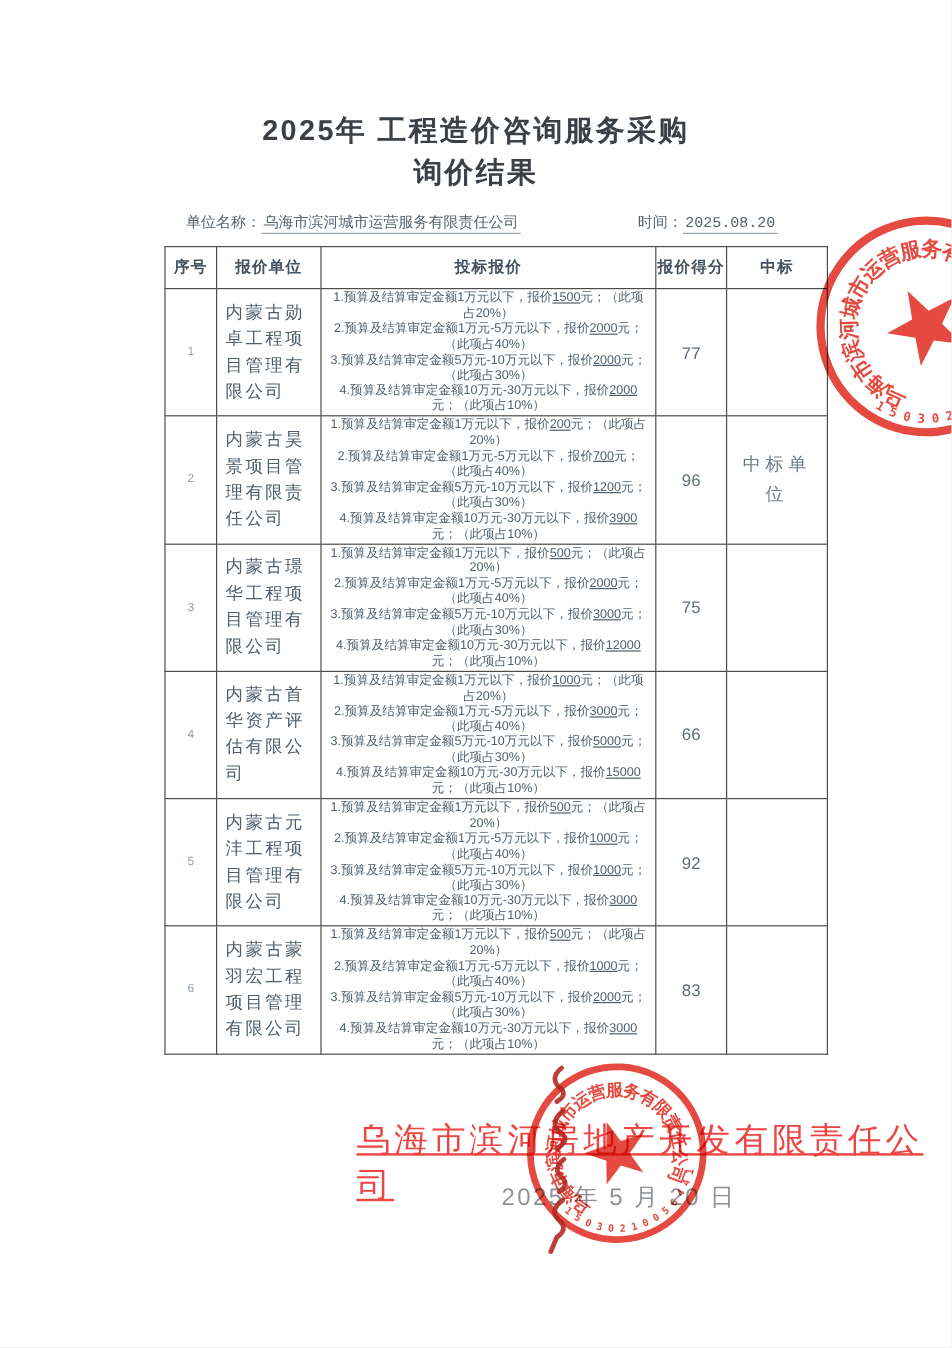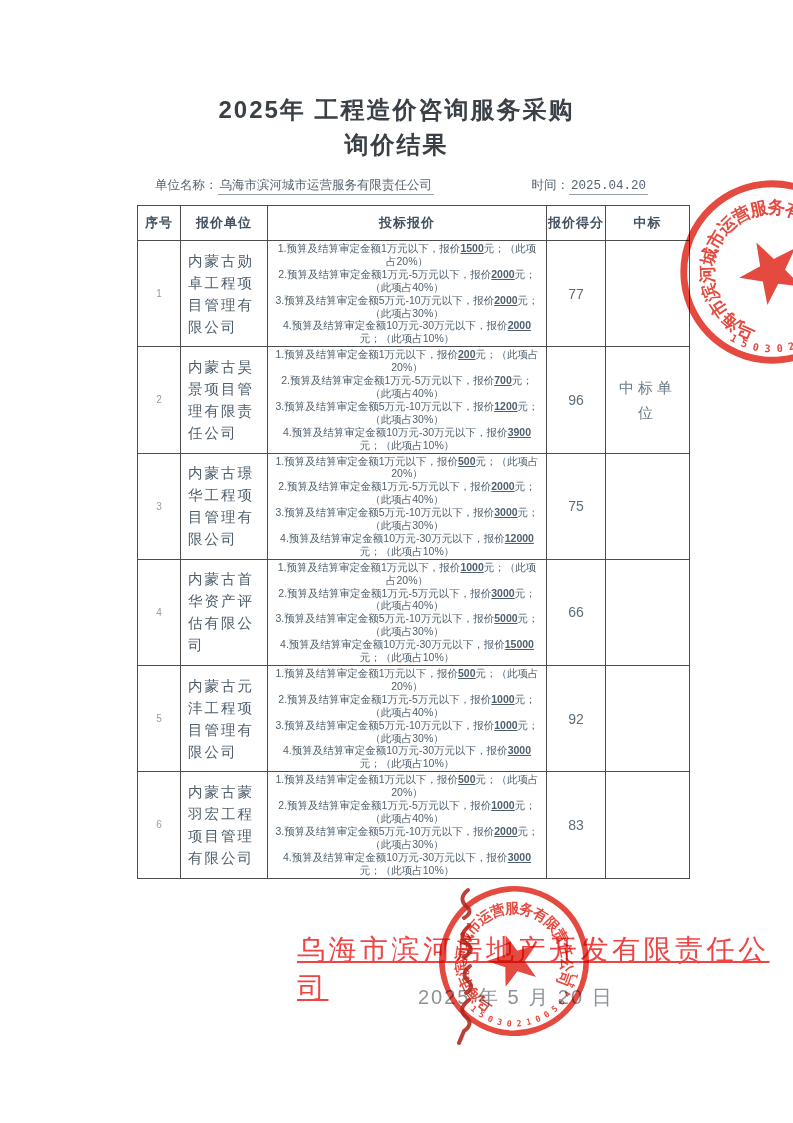--- a/index.html
+++ b/index.html
@@ -35,21 +35,21 @@
   td.cell-seq   { font-size:10px; color:#91a0ab; text-align:center; }
   td.cell-company {
     font-size:14.5px; color:#4e5e6c; text-align:left; padding:0 7px;
     line-height:22px; letter-spacing:2px;
   }
   td.cell-bids {
     font-size:10.5px; line-height:12.9px; color:#4e5f6d;
     text-align:center; padding:1px 5px; vertical-align:middle;
   }
   .bid-line { margin:0; }
-  .price { font-weight:bold; text-decoration:underline; }
+  .price { font-weight:normal; text-decoration:underline; }
   td.cell-score { font-size:14px; text-align:center; color:#5d6d79; }
   td.cell-award {
     font-size:15px; text-align:center; color:#6b7b88;
     letter-spacing:4px; line-height:25px; padding:0 12px;
   }
   
   .footer-company {
     position:absolute; top:931px; left:297px;
     font-size:28px; letter-spacing:3.5px; color:#ef4444;text-decoration:underline;
   }
@@ -79,21 +79,21 @@
 
 <div class="page">
 
   <div class="title">
     <div>2025年 工程造价咨询服务采购</div>
     <div>询价结果</div>
   </div>
 
   <div class="info-row">
     <div class="info-item"><span>单位名称：</span><span class="info-value">乌海市滨河城市运营服务有限责任公司</span></div>
-    <div class="info-item"><span>时间：</span><span class="info-value">2025.04.20</span></div>
+    <div class="info-item"><span>时间：</span><span class="info-value">2025.08.20</span></div>
   </div>
 
   <table class="quote">
     <colgroup>
       <col style="width:43px">
         <col style="width:87px">
         <col style="width:279px">
         <col style="width:59px">
         <col style="width:84px">
     </colgroup>

